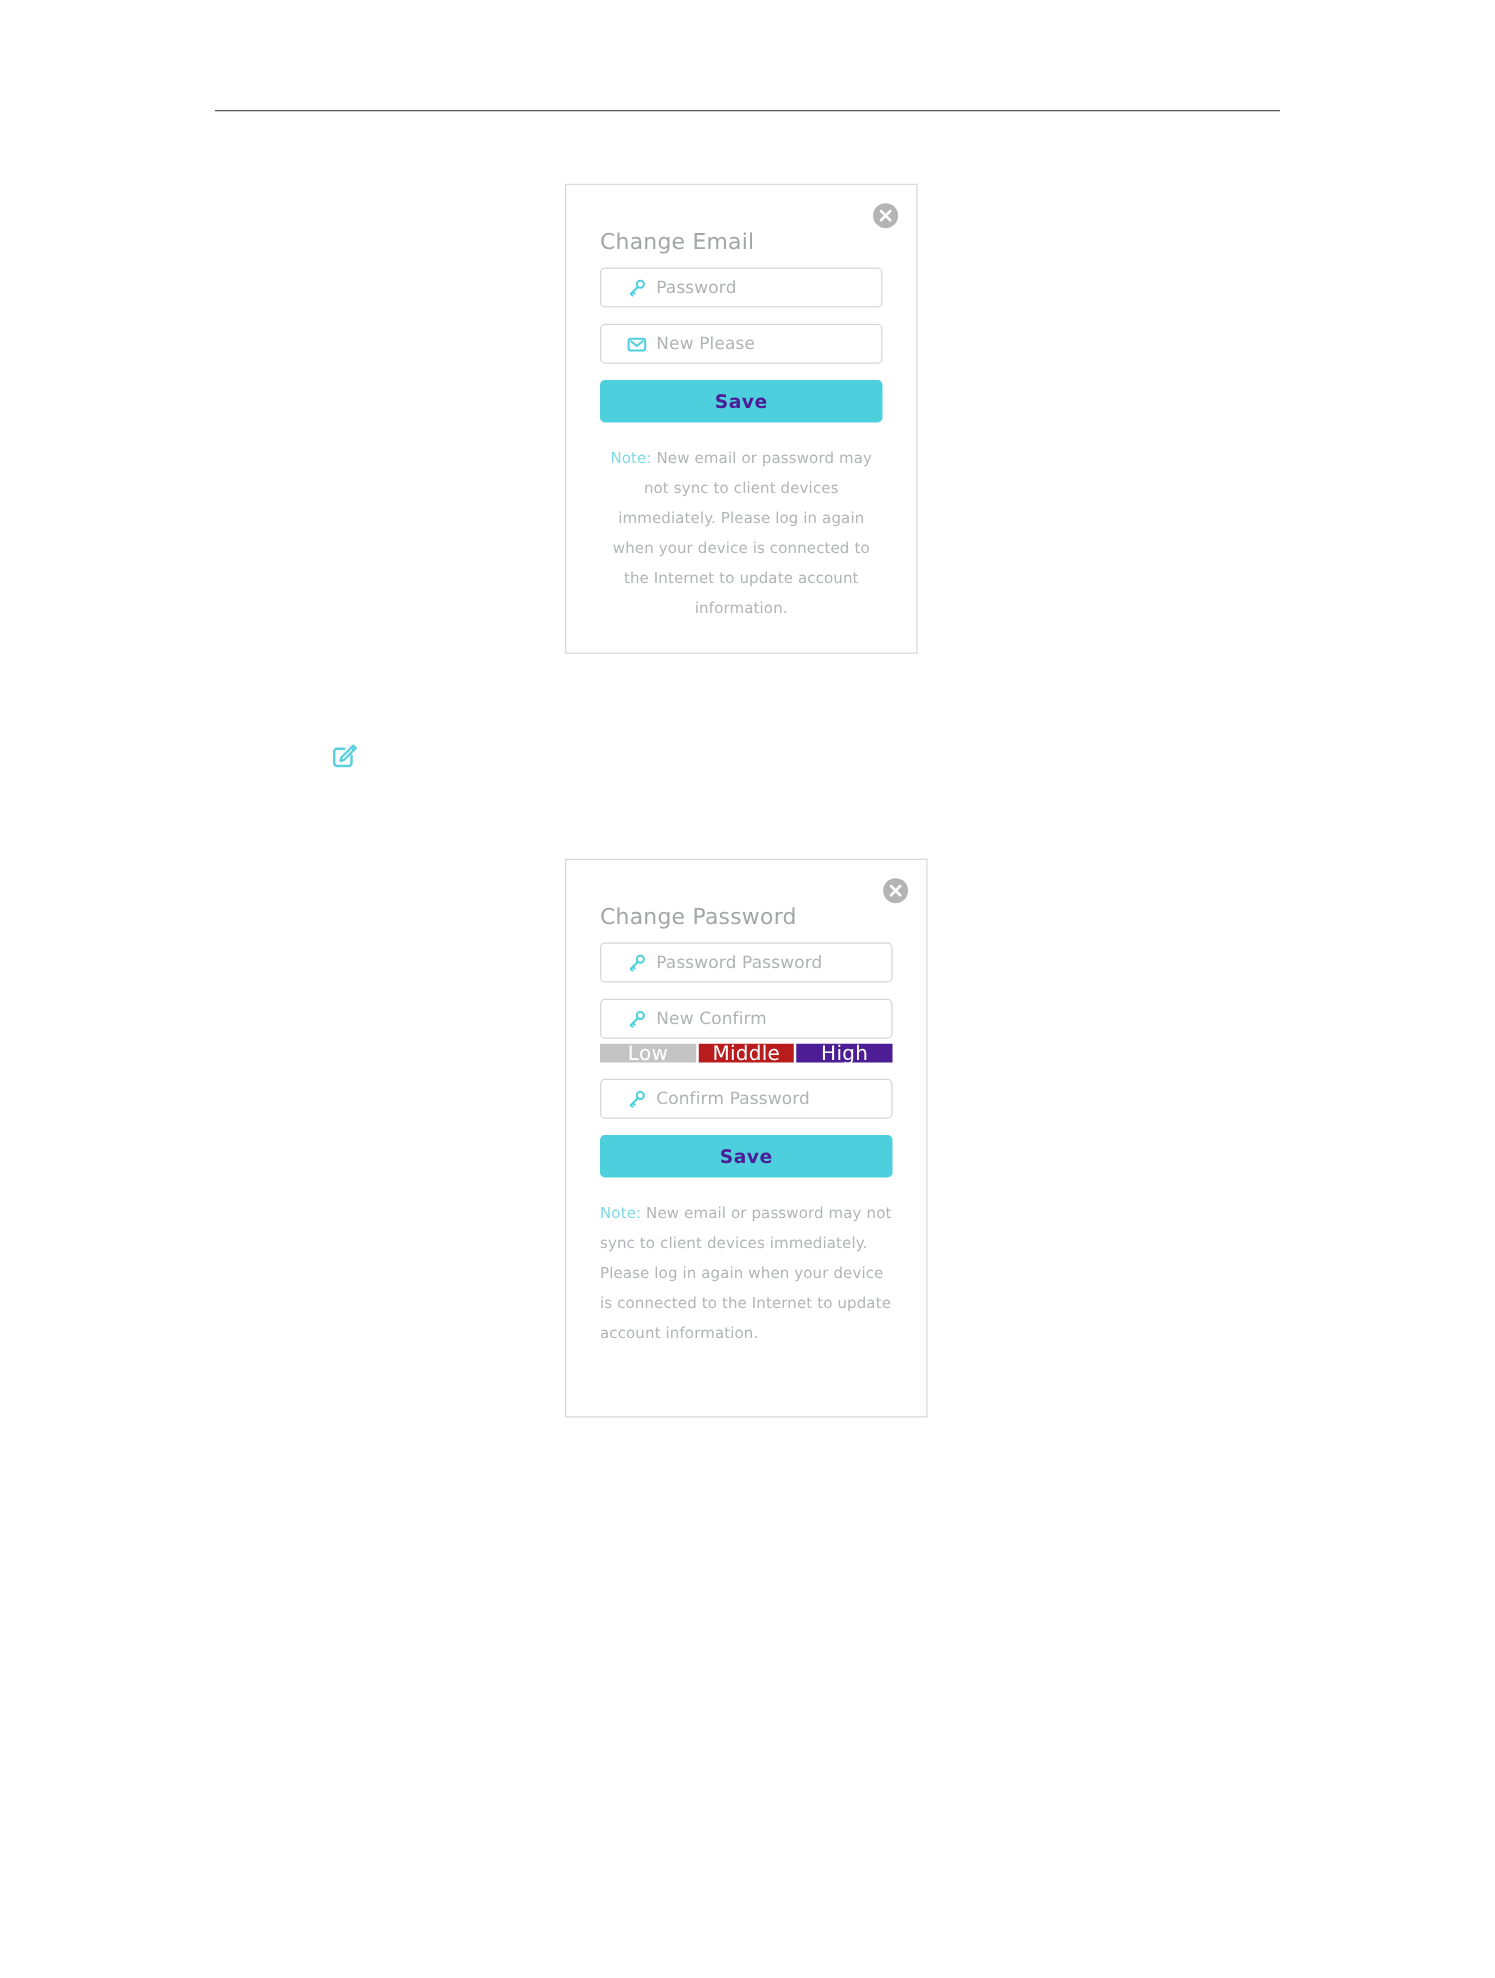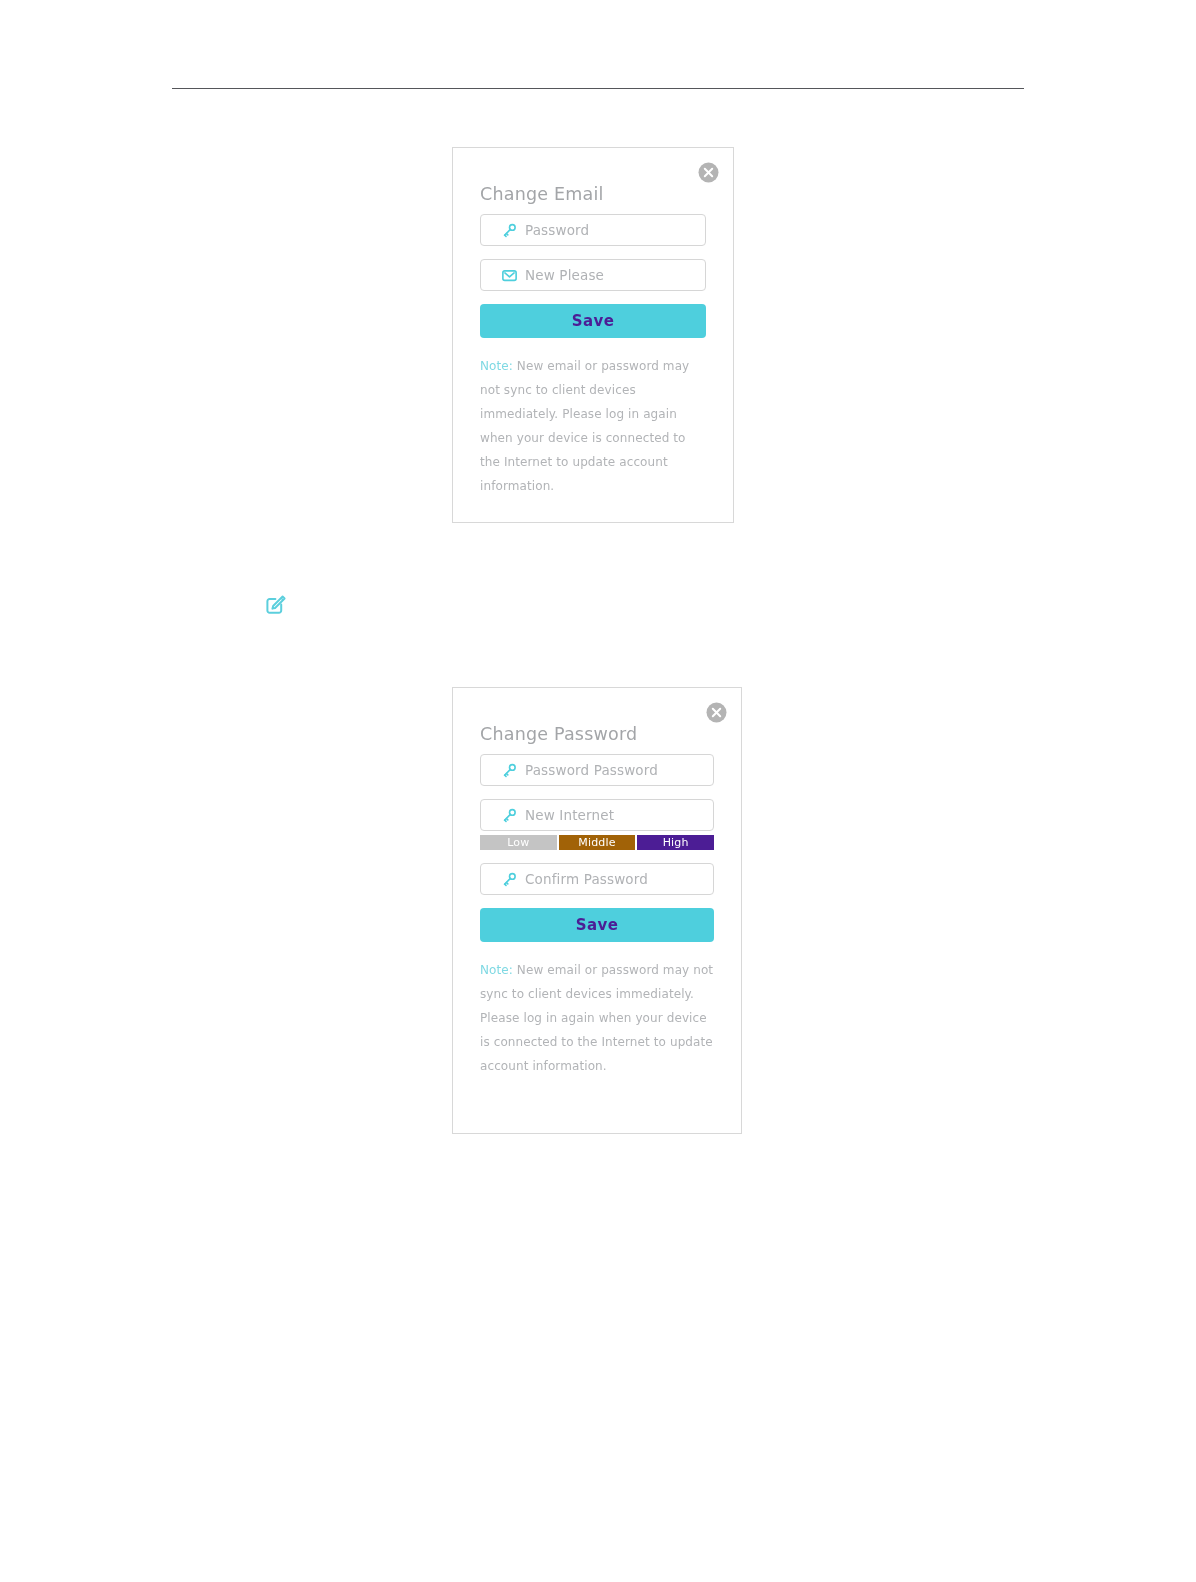--- a/index.html
+++ b/index.html
@@ -25,21 +25,21 @@
     background: #55565a;
   }
 
   
   .dialog {
     position: absolute;
     background: #ffffff;
     border: 1px solid #d8d8d8;
     box-sizing: border-box;
   }
-  #dialog-change-email  { left: 452px; top: 147px;  width: 282px; height: 376px; }
+  #dialog-change-email  { left: 452px; top: 147px;  width: 282px; height: 376px; text-align: center; }
   #dialog-change-password { left: 452px; top: 687px; width: 290px; height: 447px; }
 
   .dialog-close {
     position: absolute;
     top: 14px;
     right: 14px;
     width: 21px;
     height: 21px;
     cursor: pointer;
   }
@@ -96,21 +96,21 @@
     display: flex;
     height: 15px;
     margin-top: -9px;
     margin-bottom: 13px;
     gap: 2px;
   }
   .strength-seg {
     flex: 1;
     background: #c4c4c4;
     color: #ffffff;
-    font-size: 11px;
+    font-size: 16px;
     display: flex;
     align-items: center;
     justify-content: center;
     letter-spacing: 0.2px;
   }
 
   
   .save-button {
     height: 34px;
     border-radius: 4px;
@@ -231,26 +231,26 @@
       <span class="fld-icon">
         <svg width="17" height="17" viewBox="0 0 20 20">
           <g fill="none" stroke="#4ecfdd" stroke-width="1.9" stroke-linecap="round">
             <circle cx="13.3" cy="6.4" r="3.3"></circle>
             <path d="M11 8.7 L4.2 15.6"></path>
             <path d="M6.3 13.5 L8.0 15.2"></path>
             <path d="M4.4 15.4 L5.9 16.9"></path>
           </g>
         </svg>
       </span>
-      <span class="fld-text">New Internet</span>
+      <span class="fld-text">New Confirm</span>
     </div>
 
     <div class="strength-meter">
       <div class="strength-seg" style="background: rgb(196, 196, 196);">Low</div>
-      <div class="strength-seg" style="background: #a16207;">Middle</div>
+      <div class="strength-seg" style="background: #b91c1c;">Middle</div>
       <div class="strength-seg" style="background: #4c1d95;">High</div>
     </div>
 
     <div class="field">
       <span class="fld-icon">
         <svg width="17" height="17" viewBox="0 0 20 20">
           <g fill="none" stroke="#4ecfdd" stroke-width="1.9" stroke-linecap="round">
             <circle cx="13.3" cy="6.4" r="3.3"></circle>
             <path d="M11 8.7 L4.2 15.6"></path>
             <path d="M6.3 13.5 L8.0 15.2"></path>

